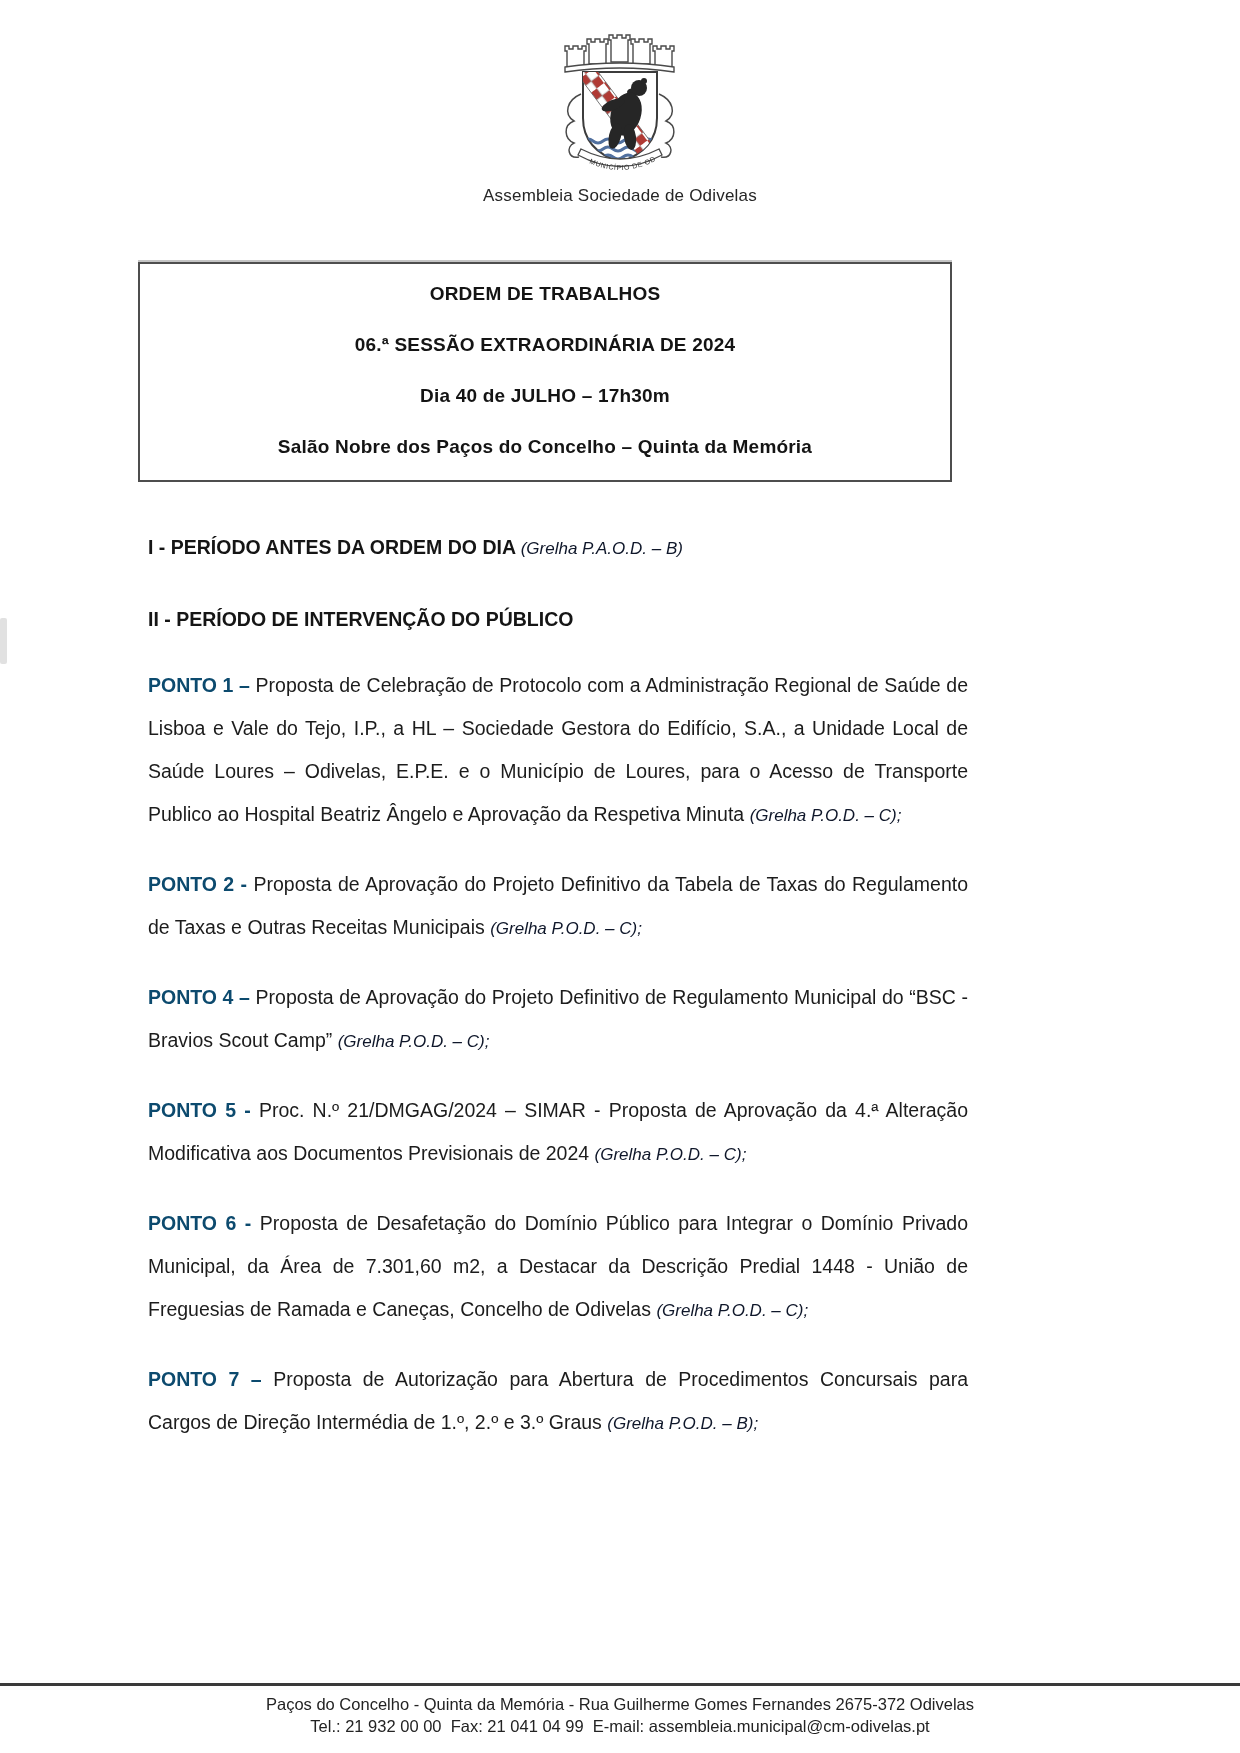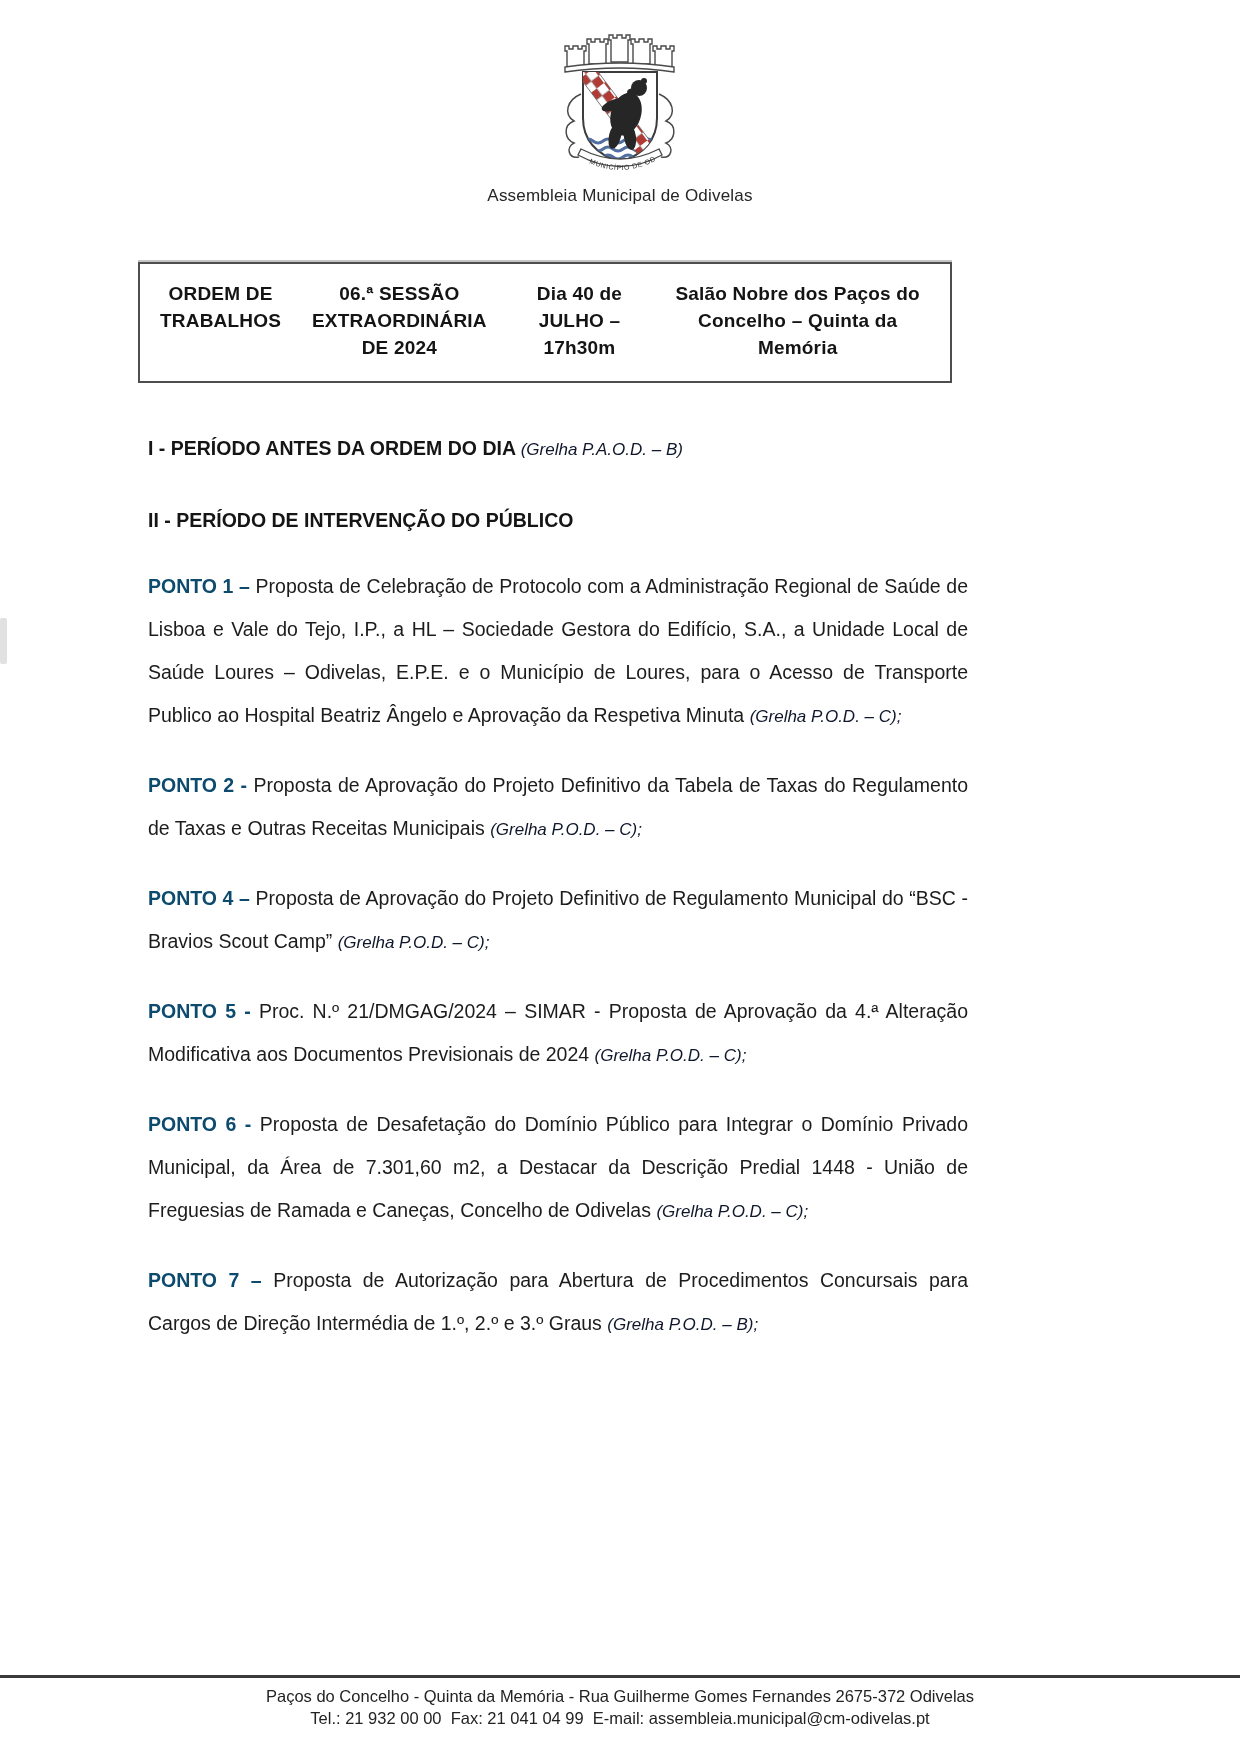--- a/index.html
+++ b/index.html
@@ -10,41 +10,41 @@
   .page{position:absolute;inset:0;}
   
   .crest-wrap{padding-top:26px;text-align:center;}
   .crest-caption{
     margin-top:6px;font-size:17px;color:#262626;letter-spacing:.2px;
   }
   
   .title-box{
     box-sizing:border-box;width:814px;margin:56px 0 0 138px;
     border:2px solid #4e4e4e;box-shadow:0 -2px 0 rgba(90,90,90,.35);
-    display:flex;flex-direction:row;gap:24px;padding:16px 20px 20px;
+    display:flex;flex-direction:column;gap:24px;padding:16px 20px 20px;
   }
   .title-line{
     margin:0;font-size:19px;line-height:27px;font-weight:bold;
     text-align:center;letter-spacing:.2px;color:#141414;
   }
   
   .doc-body{margin-left:148px;width:820px;}
   .section-heading{
     margin:44px 0 0;font-size:19.5px;line-height:26px;font-weight:bold;color:#151515;
   }
   .section-heading.first{margin-top:52px;}
   .grelha{font-style:italic;font-weight:normal;font-size:17px;color:#0f172a;}
   .agenda-p{
     margin:26px 0 0;font-size:19.5px;line-height:43px;text-align:justify;color:#1c1c1c;
   }
   .agenda-p.first{margin-top:30px;}
   .ponto-label{font-weight:bold;color:#0c4a6e;}
   
   .footer{
-    position:absolute;left:0;right:0;bottom:8px;height:60px;
+    position:absolute;left:0;right:0;bottom:0;height:60px;
     border-top:3px solid #3a3a3a;text-align:center;
     padding-top:7px;font-size:16.5px;line-height:22px;color:#232323;
   }
   .scan-artifact{
     position:absolute;left:0;top:618px;width:7px;height:46px;
     background:#c9c9c9;opacity:.55;border-radius:2px;
   }
 </style>
 </head>
 <body>
@@ -104,21 +104,21 @@
         </g>
       </g>
 
       <g>
         <path d="M23,129 Q65,152 107,129 L104,123 Q65,143 26,123 Z" fill="#ffffff" stroke="#4a4a4a" stroke-width="1.3"></path>
         <text font-size="7" letter-spacing="0.6" fill="#333333">
           <textPath href="#ribbonTextPath" startOffset="6%">MUNICÍPIO DE ODIVELAS</textPath>
         </text>
       </g>
     </svg>
-    <div class="crest-caption">Assembleia Municipal de Odivelas</div>
+    <div class="crest-caption">Assembleia Sociedade de Odivelas</div>
   </div>
 
   <div class="title-box">
     <p class="title-line">ORDEM DE TRABALHOS</p>
     <p class="title-line">06.ª SESSÃO EXTRAORDINÁRIA DE 2024</p>
     <p class="title-line">Dia 40 de JULHO – 17h30m</p>
     <p class="title-line">Salão Nobre dos Paços do Concelho – Quinta da Memória</p>
   </div>
 
   <div class="doc-body">

